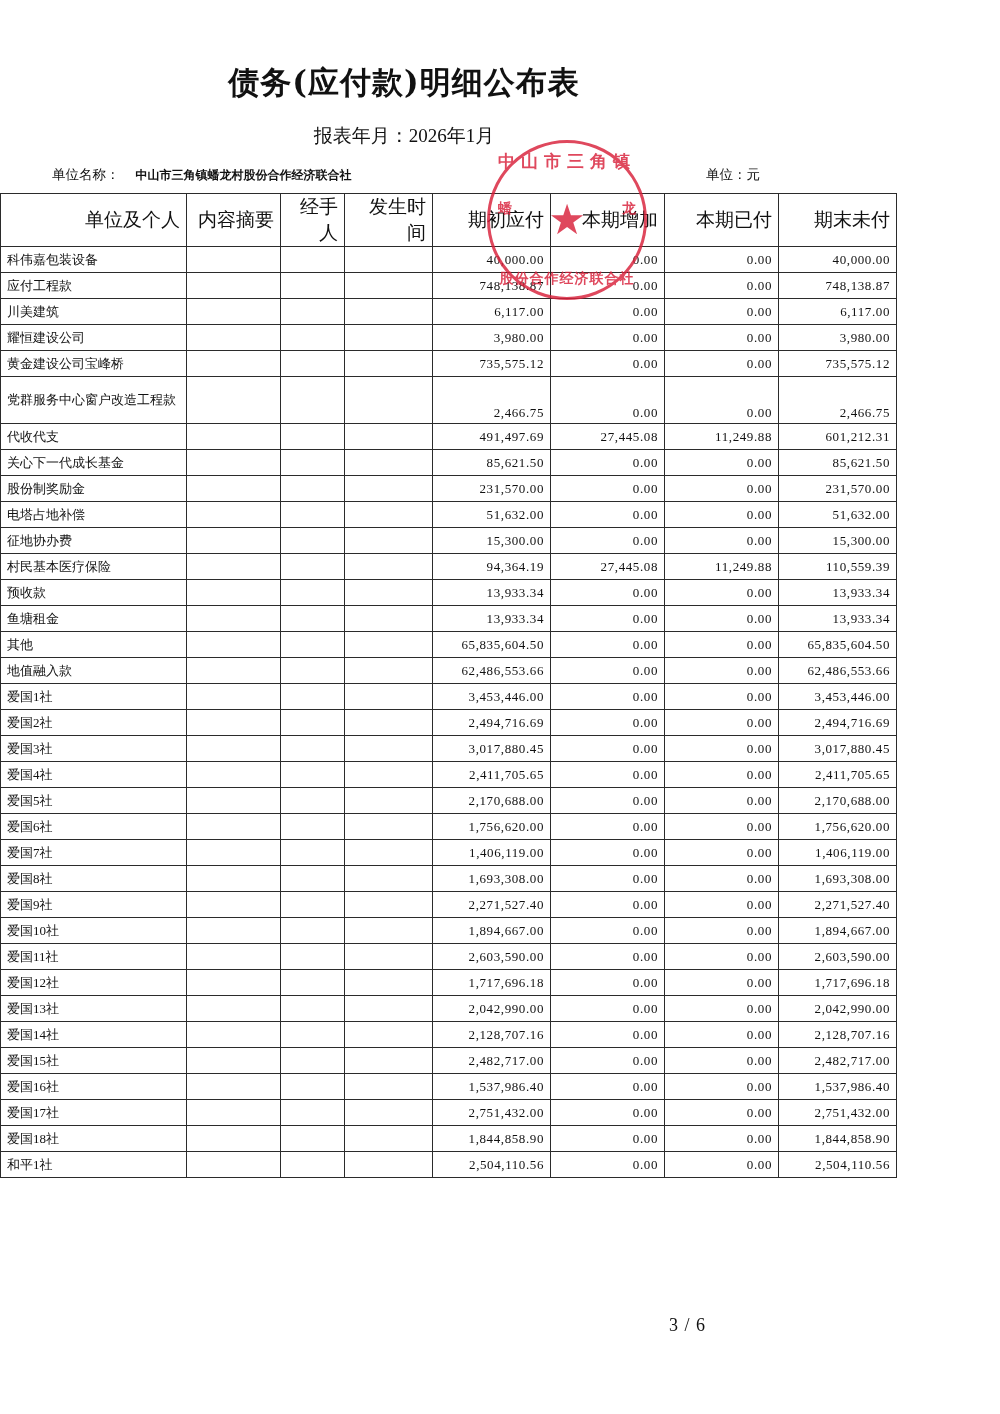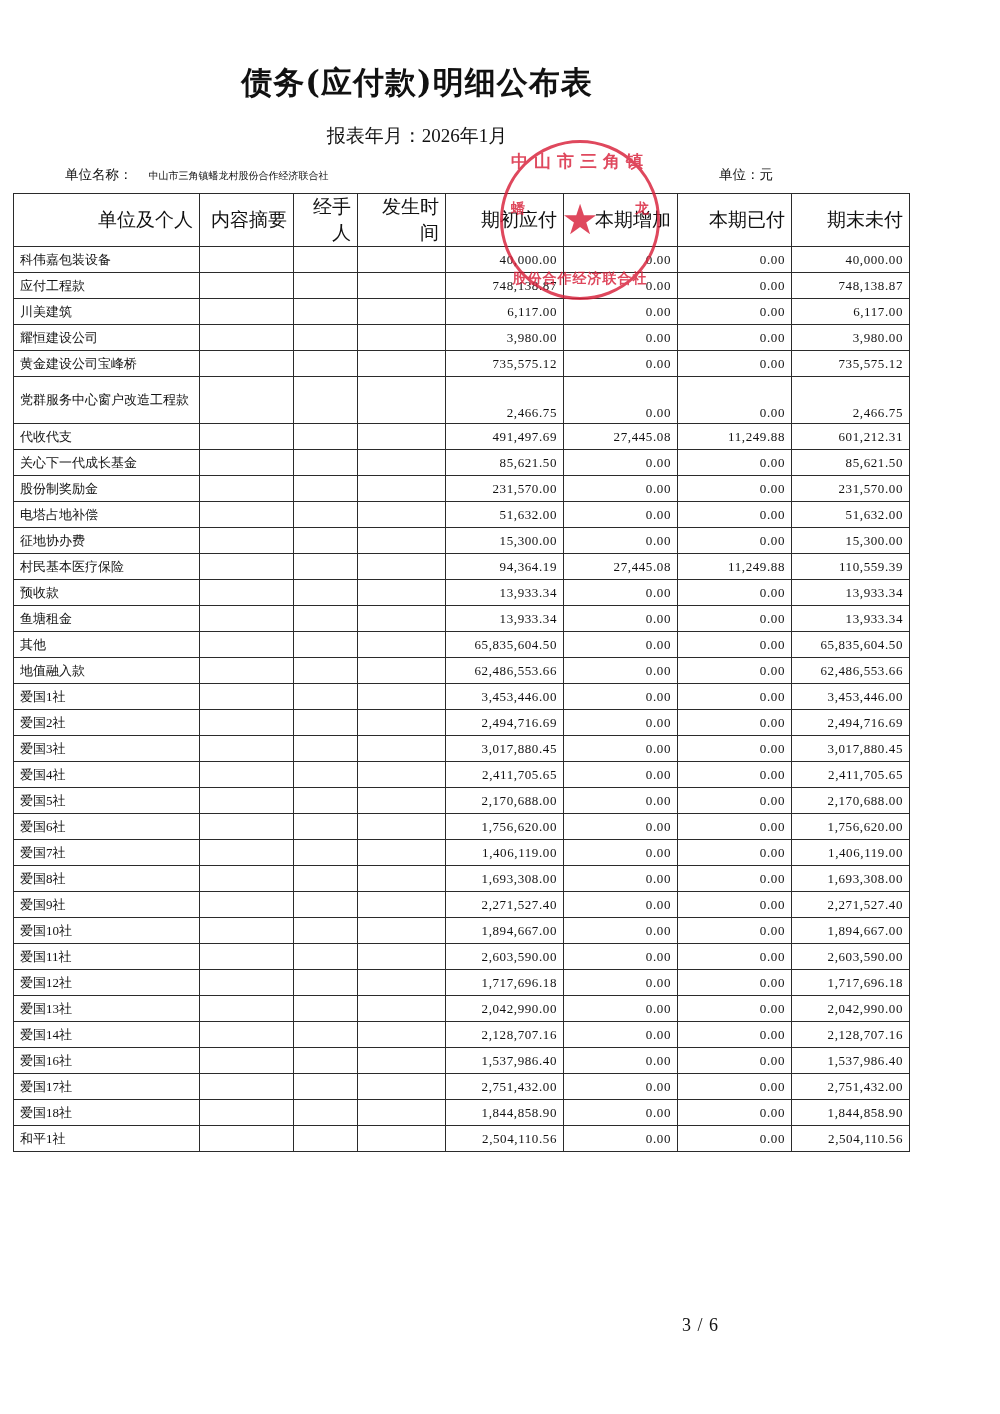--- a/index.html
+++ b/index.html
@@ -13,21 +13,20 @@
     font-family: "Liberation Serif", "DejaVu Serif", serif;
     color: #111111;
     position: relative;
     overflow: hidden;
   }
   .page {
     position: relative;
     width: 808px;
     height: 1414px;
     box-sizing: border-box;
-    margin-left: 13px;
   }
   .doc-title {
     text-align: center;
     font-size: 31px;
     font-weight: bold;
     letter-spacing: 1px;
     padding-top: 62px;
     font-family: "DejaVu Serif", "Liberation Serif", serif;
   }
   .doc-subtitle {
@@ -44,22 +43,22 @@
     font-size: 13.5px;
   }
   .meta-left {
     position: absolute;
     left: 52px;
     top: 0;
     white-space: nowrap;
   }
   .meta-left .org {
     margin-left: 16px;
-    font-weight: normal;
-    font-size: 10px;
+    font-weight: bold;
+    font-size: 12px;
   }
   .meta-right {
     position: absolute;
     right: 48px;
     top: 0;
     white-space: nowrap;
   }
   table.main {
     border-collapse: collapse;
     margin: 7px auto 0 auto;
@@ -494,20 +493,30 @@
           <td class="name lvl2">爱国14社</td>
           <td></td>
           <td></td>
           <td></td>
           <td class="num">2,128,707.16</td>
           <td class="num">0.00</td>
           <td class="num">0.00</td>
           <td class="num">2,128,707.16</td>
         </tr>
         <tr>
+          <td class="name lvl2">爱国15社</td>
+          <td></td>
+          <td></td>
+          <td></td>
+          <td class="num">2,482,717.00</td>
+          <td class="num">0.00</td>
+          <td class="num">0.00</td>
+          <td class="num">2,482,717.00</td>
+        </tr>
+        <tr>
           <td class="name lvl2">爱国16社</td>
           <td></td>
           <td></td>
           <td></td>
           <td class="num">1,537,986.40</td>
           <td class="num">0.00</td>
           <td class="num">0.00</td>
           <td class="num">1,537,986.40</td>
         </tr>
         <tr>

